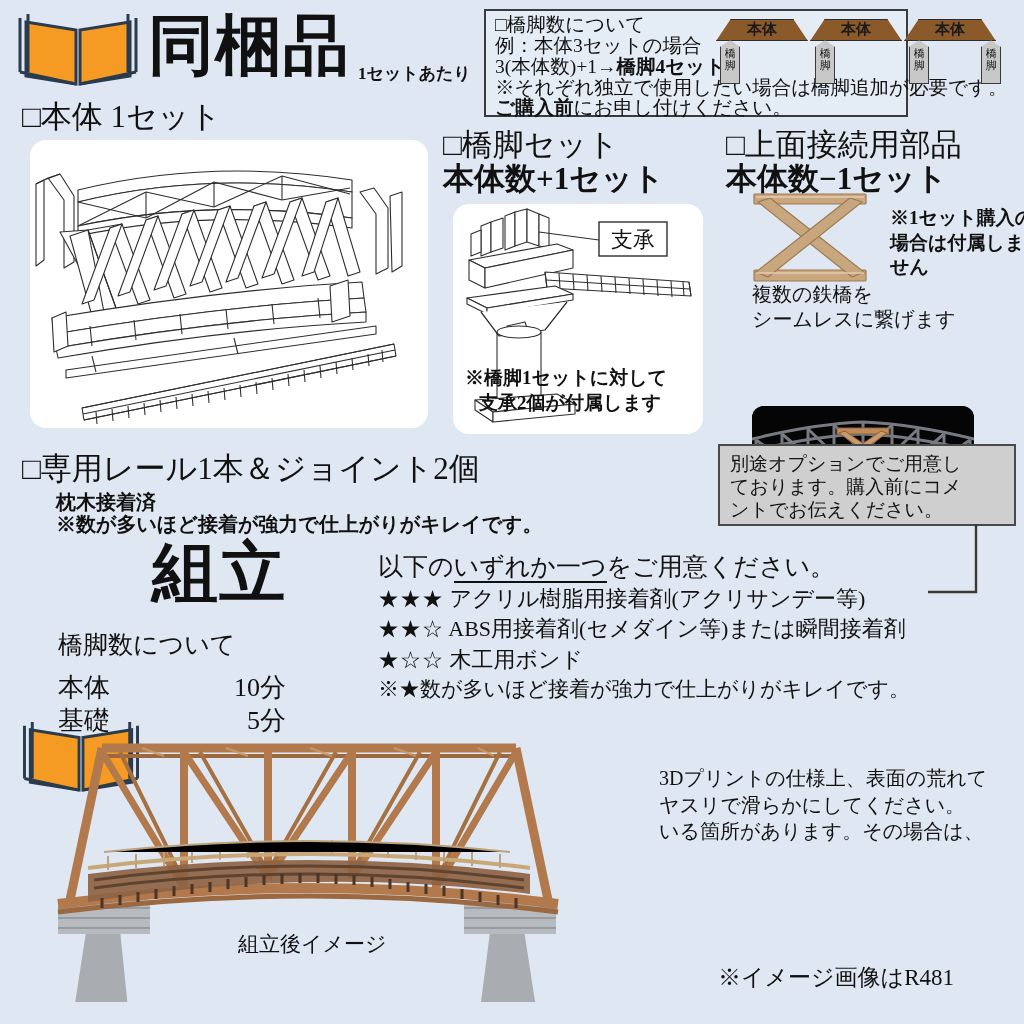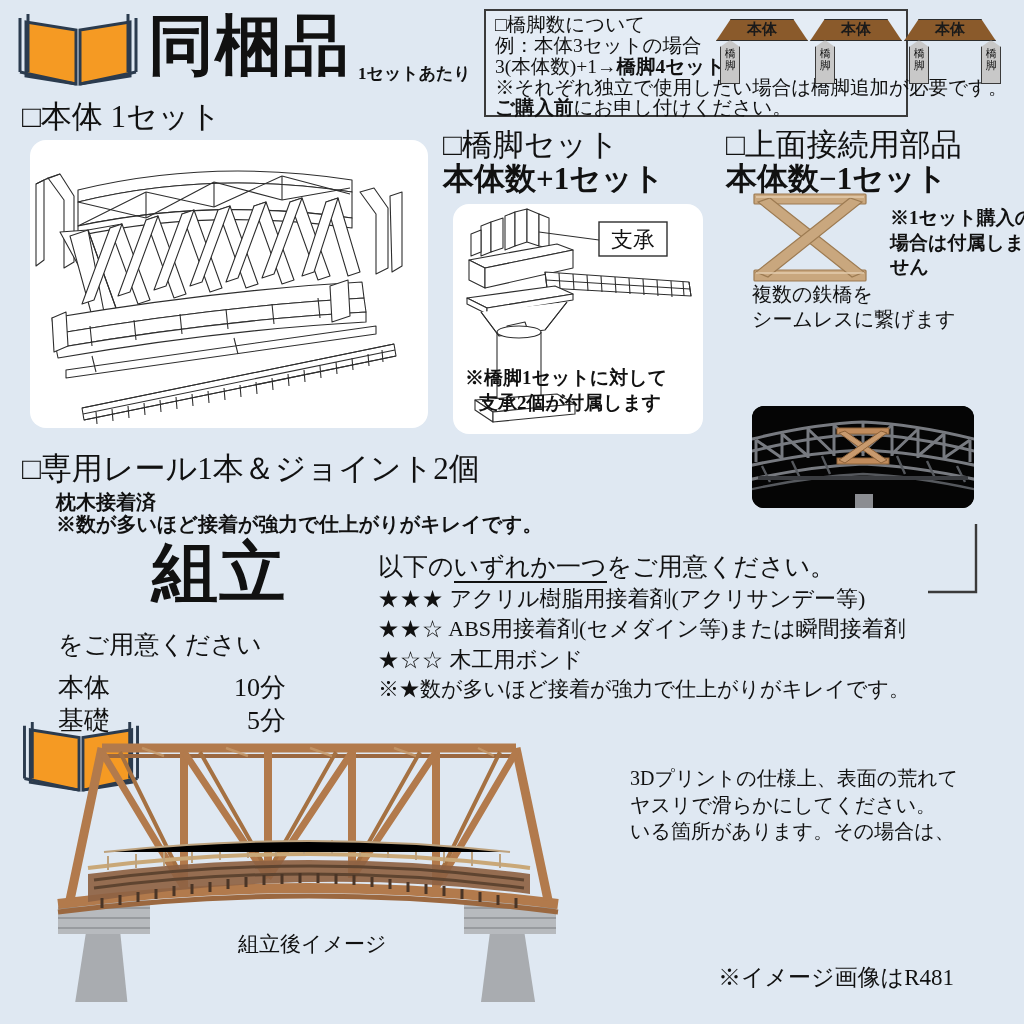--- a/index.html
+++ b/index.html
@@ -104,21 +104,21 @@
 
   
   .darkphoto{
     background:#000;
     border-radius:12px;
     overflow:hidden;
     position:relative;
   }
 
   
-  .note{font-size:20px;line-height:1.33;white-space:nowrap;}
+  .note{font-size:20px;line-height:1.33;white-space:nowrap;margin-left:29px;}
   .imgnote{font-size:23px;white-space:nowrap;}
   .capt{font-size:17px;font-weight:700;white-space:nowrap;}
 </style>
 </head>
 <body style="background: rgb(223, 232, 242);">
 
 <div class="page">
 
   <div class="abs book" style="left:18px;top:12px;">
     <svg width="120" height="78" viewBox="0 0 120 78">
@@ -330,37 +330,42 @@
       <g fill="#3a3c40">
         <rect x="6" y="70" width="210" height="4"></rect>
       </g>
     </svg>
   </div>
 
   <div class="abs ttl" style="left:22px;top:452px;">□専用レール1本＆ジョイント2個</div>
   <div class="abs txt" style="left:56px;top:490px;font-weight:700;">枕木接着済</div>
   <div class="abs txt" style="left:56px;top:512px;font-weight:700;">※数が多いほど接着が強力で仕上がりがキレイです。</div>
 
+  <div class="abs optbox" style="left:718px;top:444px;width:298px;height:82px;">
+    <div class="line">別途オプションでご用意し</div>
+    <div class="line">ております。購入前にコメ</div>
+    <div class="line">ントでお伝えください。</div>
+  </div>
   <svg class="abs" style="left:880px;top:524px;width:150px;height:86px;" width="150" height="86" viewBox="0 0 150 86">
     <path class="connector" d="M96 0 L96 68 L48 68"></path>
   </svg>
 
   <div class="abs book" style="left:22px;top:540px;">
     <svg width="118" height="76" viewBox="0 0 120 78">
       <path d="M8 10 L8 64 L58 72 L58 18 Z" fill="#f59a23" stroke="#2b3b4e" stroke-width="3"></path>
       <path d="M112 10 L112 64 L62 72 L62 18 Z" fill="#f59a23" stroke="#2b3b4e" stroke-width="3"></path>
       <path d="M2 6 L2 60 M10 2 L10 60" stroke="#2b3b4e" stroke-width="3" fill="none"></path>
       <path d="M118 6 L118 60 M110 2 L110 60" stroke="#2b3b4e" stroke-width="3" fill="none"></path>
       <path d="M2 60 L58 72 M118 60 L62 72" stroke="#2b3b4e" stroke-width="3" fill="none"></path>
     </svg>
   </div>
   <div class="abs h-big" style="left:152px;top:540px;font-size:66px;">組立</div>
 
   <div class="abs" style="left:58px;top:630px;">
-    <div class="ttab" style="font-size:25px;">をご用意ください</div>
+    <div class="ttab" style="font-size:25px;">橋脚数について</div>
     <div class="ttab" style="margin-top:12px;">
       <span class="lbl">本体</span><span class="val">10分</span>
     </div>
     <div class="ttab" style="margin-top:2px;">
       <span class="lbl">基礎</span><span class="val">5分</span>
     </div>
   </div>
 
   <div class="abs" style="left:378px;top:551px;">
     <div class="starline" style="font-size:25px;">

